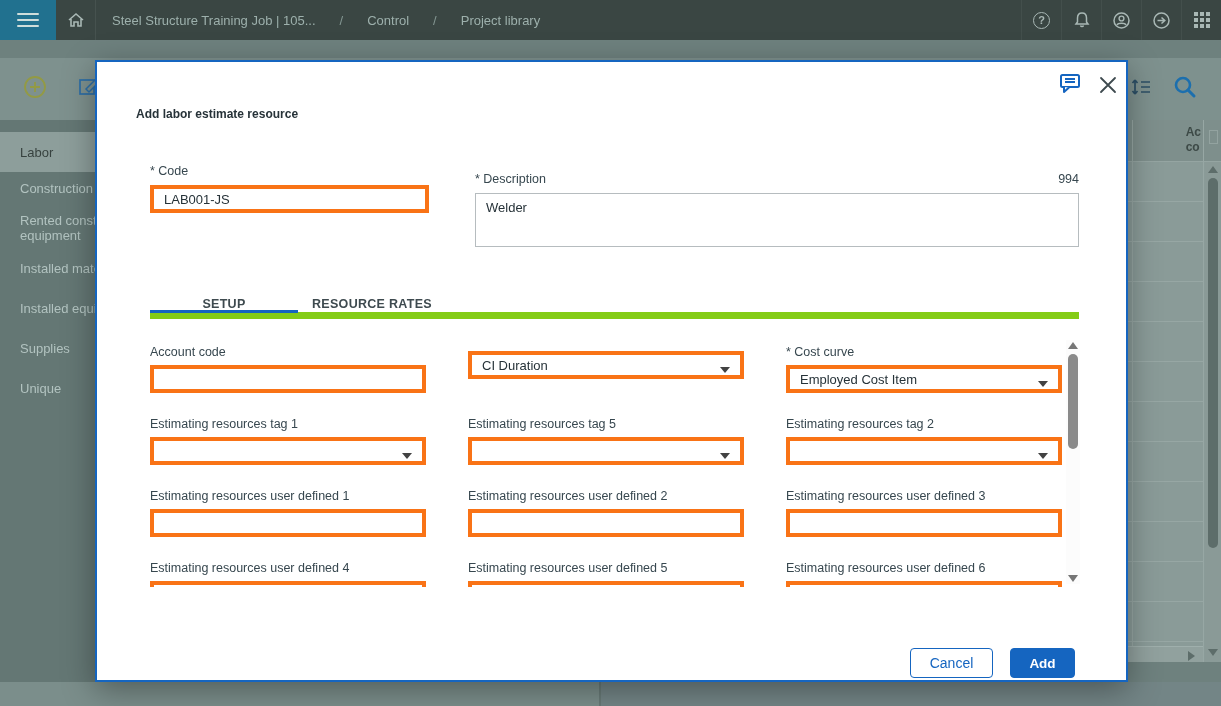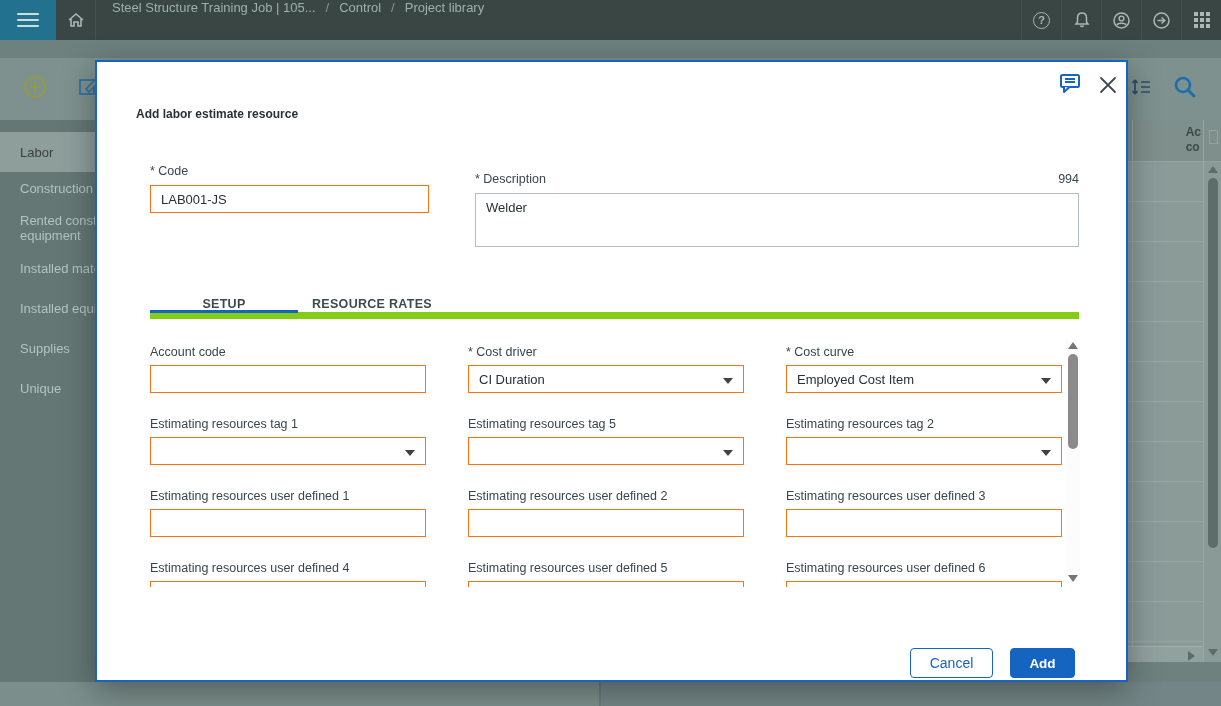--- a/index.html
+++ b/index.html
@@ -6,21 +6,21 @@
   html,body { width:1221px; height:706px; overflow:hidden; }
   body { font-family:"Liberation Sans", sans-serif; }
   .stage { position:relative; width:1221px; height:706px; background:#7e918e; overflow:hidden; }
 
   
   .topbar { position:absolute; left:0; top:0; width:1221px; height:40px; background:#3a4643; display:flex; align-items:stretch; }
   .menu-btn { width:56px; height:40px; background:#21718f; display:flex; align-items:center; justify-content:center; cursor:pointer; }
   .hamburger { width:22px; height:14px; display:flex; flex-direction:column; justify-content:space-between; }
   .hamburger span { display:block; height:2px; background:#cfdedb; border-radius:1px; }
   .home-btn { width:40px; height:40px; display:flex; align-items:center; justify-content:center; border-right:1px solid #46524f; }
-  .breadcrumb { display:flex; gap:10px; padding-left:16px; font-size:13px; color:#9db0ac; }
+  .breadcrumb { display:flex; align-items:center; gap:24px; padding-left:16px; font-size:13px; color:#9db0ac; }
   .breadcrumb .sep { color:#849793; }
   .topbar-icons { position:absolute; right:0; top:0; height:40px; display:flex; }
   .tb-cell { width:40px; height:40px; display:flex; align-items:center; justify-content:center; border-left:1px solid #434f4c; cursor:pointer; }
   .help-badge { width:17px; height:17px; border:1.5px solid #a9b8b5; border-radius:50%; color:#a9b8b5; font-size:11px; font-weight:bold; display:flex; align-items:center; justify-content:center; }
   .apps-grid { display:grid; grid-template-columns:repeat(3,4px); grid-template-rows:repeat(3,4px); gap:2px; }
   .apps-grid i { background:#a9b8b5; }
 
   
   .subband { position:absolute; left:0; top:40px; width:1221px; height:18px; background:#6e817e; }
   .toolbar { position:absolute; left:0; top:58px; width:1221px; height:62px; background:#7e918e; }
@@ -57,21 +57,21 @@
   .bottom-strip .divider { position:absolute; left:599px; top:0; width:2px; height:24px; background:#687a77; }
   .bottom-strip .right { position:absolute; left:601px; top:0; width:620px; height:24px; background:#738586; }
 
   
   .modal { position:absolute; left:95px; top:60px; width:1033px; height:622px; background:#ffffff; border:2px solid #1565c0; box-shadow:0 8px 30px rgba(0,0,0,0.35); }
   .modal-icons { position:absolute; top:10px; right:8px; display:flex; align-items:center; gap:14px; }
   .mi { cursor:pointer; display:flex; align-items:center; justify-content:center; }
   .modal-title { position:absolute; left:39px; top:45px; font-size:12px; font-weight:bold; color:#263238; }
 
   .flabel { font-size:12.5px; color:#37474f; }
-  .fbox { border:1px solid #f97316; height:28px; background:#fff; display:flex; align-items:center; padding:0 10px; font-size:13px; color:#263238; }
+  .fbox { border:4px solid #f97316; height:28px; background:#fff; display:flex; align-items:center; padding:0 10px; font-size:13px; color:#263238; }
   input.fbox { width:100%; outline:none; font-family:"Liberation Sans", sans-serif; }
 
   .code-group { position:absolute; left:53px; top:102px; width:279px; }
   .code-group .fbox { margin-top:7px; }
   .desc-group { position:absolute; left:378px; top:110px; width:604px; }
   .desc-counter { position:absolute; right:0; top:0; font-size:12.5px; color:#37474f; }
   .desc-box { margin-top:7px; width:604px; height:54px; border:1px solid #b6bcbf; resize:none; outline:none; font-family:"Liberation Sans", sans-serif; font-size:13px; color:#263238; padding:6px 10px; }
 
   .tabs { position:absolute; left:53px; top:228px; width:929px; height:29px; border-bottom:7px solid #84cc16; display:flex; }
   .tab { width:148px; text-align:center; font-size:12.5px; font-weight:bold; letter-spacing:0.3px; color:#3e4a4f; padding-top:7px; cursor:pointer; position:relative; }
@@ -264,21 +264,20 @@
       <div class="tab">RESOURCE RATES</div>
     </div>
 
     <div class="form-area">
 
       <div class="fcell col0 row0">
         <div class="flabel">Account code</div>
         <input class="fbox" type="text" value="" style="">
       </div>
       <div class="fcell col1 row0">
-        <div class="flabel">* Cost driver</div>
         <div class="fbox">
           <span>CI Duration</span>
           <span class="dd-arrow"></span>
         </div>
       </div>
       <div class="fcell col2 row0">
         <div class="flabel">* Cost curve</div>
         <div class="fbox">
           <span>Employed Cost Item</span>
           <span class="dd-arrow"></span>

